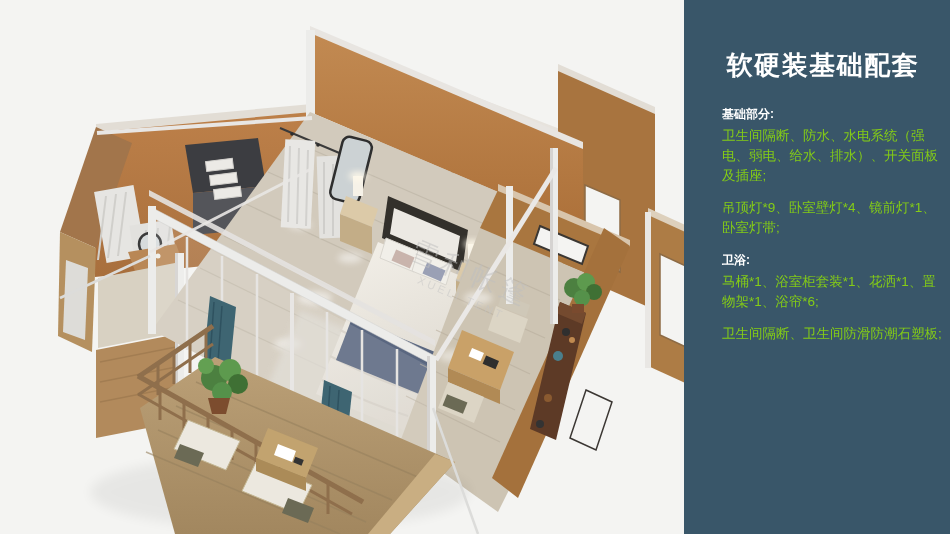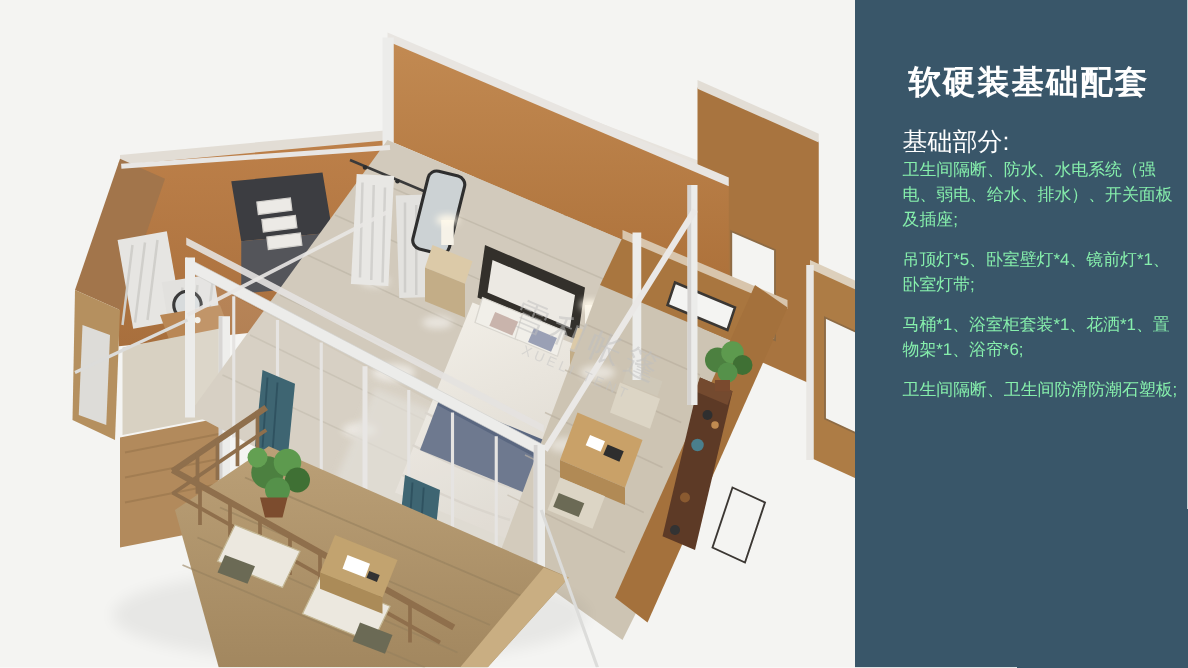--- a/index.html
+++ b/index.html
@@ -6,22 +6,22 @@
   body{font-family:"Liberation Sans","DejaVu Sans",sans-serif;background:#ffffff;}
   #stage{position:relative;width:950px;height:534px;overflow:hidden;background:#f4f4f2;}
   #render-area{position:absolute;left:0;top:0;width:720px;height:534px;}
   #render-area svg{display:block;}
   #sidebar{position:absolute;left:684px;top:0;width:278px;height:534px;
     background:var(--sidebar-bg,#395669);color:#ffffff;box-sizing:border-box;}
   #sidebar .title{margin-top:50px;text-align:center;font-size:26px;font-weight:bold;
     letter-spacing:1.5px;line-height:30px;}
   #sidebar .content{padding:24px 14px 0 38px;}
   .spec-section{margin-bottom:12px;}
-  .spec-heading{font-size:20px;font-weight:normal;line-height:20px;margin:0 0 2px 0;}
-  .spec-body{font-size:13.5px;line-height:20px;margin:0;color:#86efac;word-break:break-all;}
+  .spec-heading{font-size:12px;font-weight:bold;line-height:20px;margin:0 0 2px 0;}
+  .spec-body{font-size:13.5px;line-height:20px;margin:0;color:#84cc16;word-break:break-all;}
 </style>
 </head>
 <body>
 
 <div id="stage">
 
   <div id="render-area">
     <svg width="720" height="534" viewBox="0 0 720 534">
       <defs>
         <linearGradient id="wallNE" x1="0" y1="0" x2="0" y2="1">
@@ -317,24 +317,25 @@
     <div class="title">软硬装基础配套</div>
     <div class="content">
 
       <div class="spec-section">
         <p class="spec-heading">基础部分:</p>
         <p class="spec-body">卫生间隔断、防水、水电系统（强电、弱电、给水、排水）、开关面板及插座;</p>
       </div>
 
 
       <div class="spec-section">
-        <p class="spec-body">吊顶灯*5、卧室壁灯*4、镜前灯*1、卧室灯带;</p>
+        <p class="spec-body">吊顶灯*9、卧室壁灯*4、镜前灯*1、卧室灯带;</p>
       </div>
 
       <div class="spec-section">
+        <p class="spec-heading">卫浴:</p>
         <p class="spec-body">马桶*1、浴室柜套装*1、花洒*1、置物架*1、浴帘*6;</p>
       </div>
 
       <div class="spec-section">
         <p class="spec-body">卫生间隔断、卫生间防滑防潮石塑板;</p>
       </div>
 
     </div>
   </aside>
 </div>

